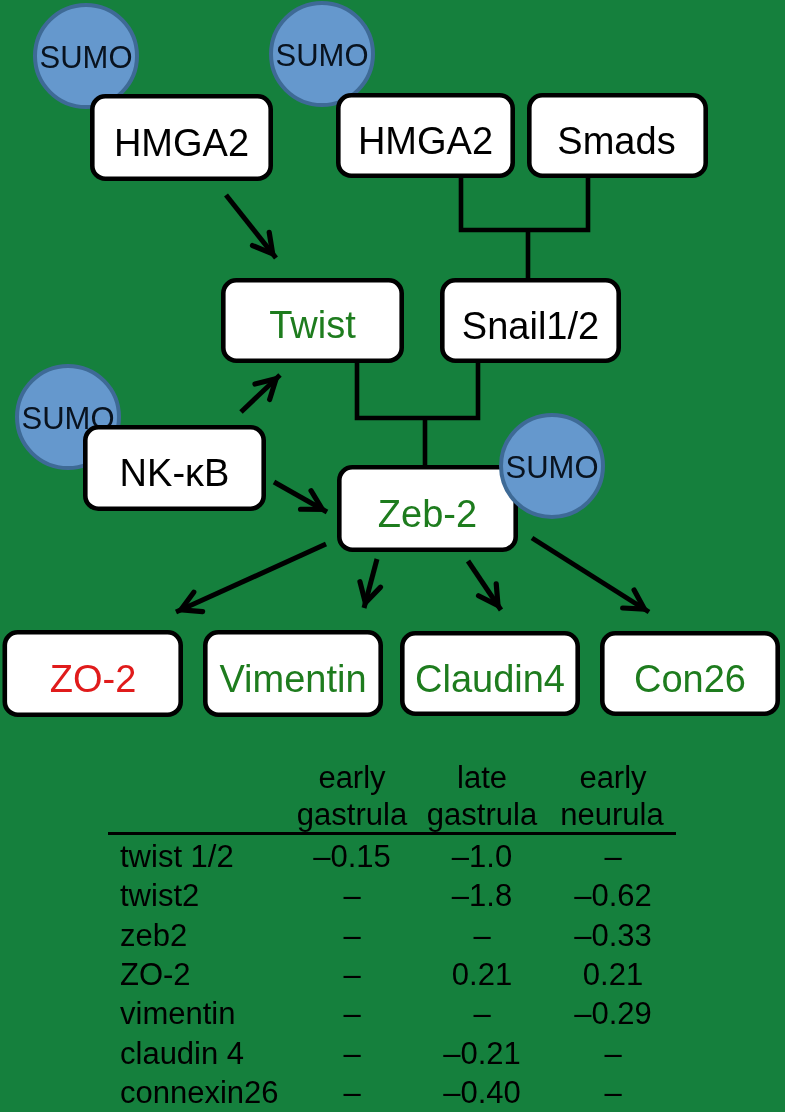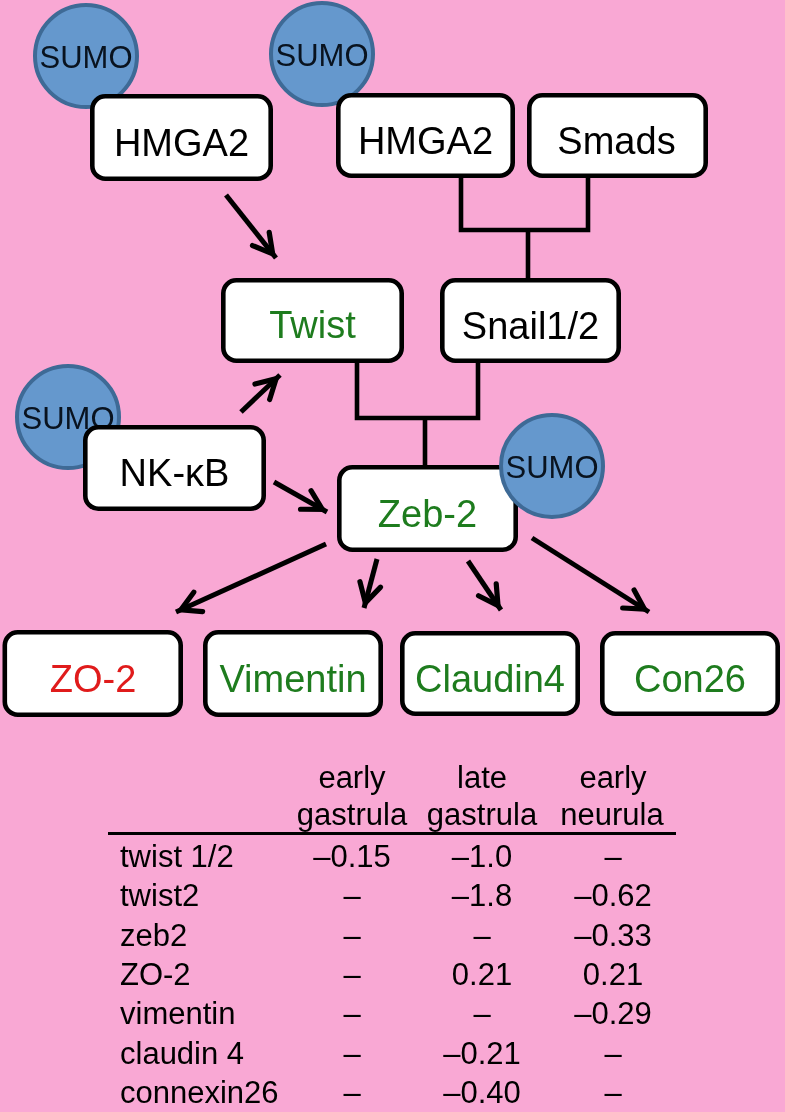--- a/index.html
+++ b/index.html
@@ -1,16 +1,16 @@
 <!DOCTYPE html>
 <html><head>
 <meta charset="utf-8">
 <style>
   html,body{margin:0;padding:0;background:#ffffff;}
-  #page{width:785px;height:1112px;position:relative;background:#f9a8d4;overflow:hidden;}
+  #page{width:785px;height:1112px;position:relative;background:#15803d;overflow:hidden;}
   svg{display:block;}
   text{font-family:"Liberation Sans", sans-serif;}
 </style>
 </head>
 <body>
 <div id="page">
 <svg width="785" height="1112" viewBox="0 0 785 1112">
   <defs>
     <marker id="ah" viewBox="0 0 20 20" refX="20" refY="10" markerWidth="6.1" markerHeight="6.1" orient="auto" markerUnits="strokeWidth" overflow="visible">
       <path d="M4,3 L16.5,10 L4,17" fill="none" stroke="#000" stroke-width="3.4" stroke-linecap="round"></path>

